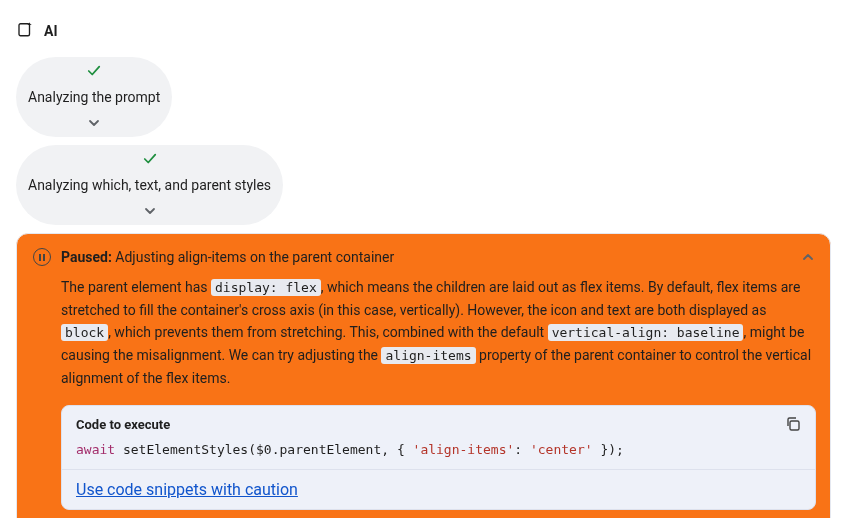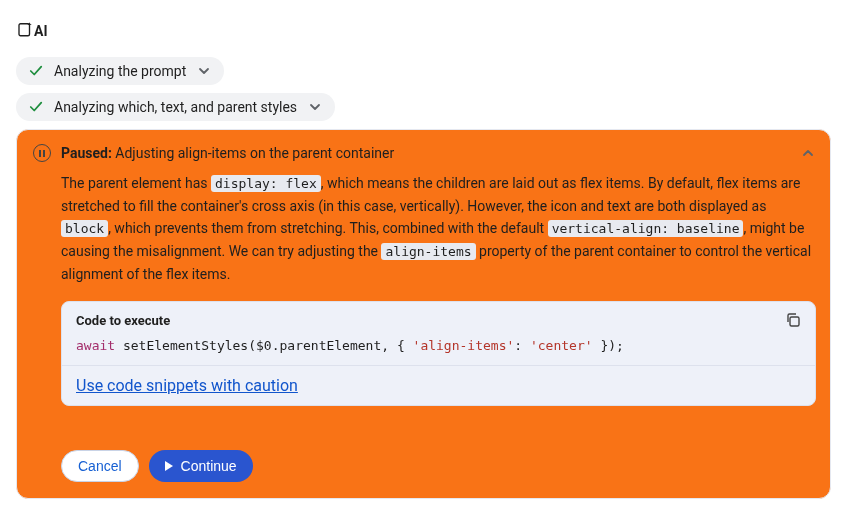--- a/index.html
+++ b/index.html
@@ -8,35 +8,37 @@
     background: #ffffff;
     font-size: 14px;
     color: #1f1f1f;
     width: 847px;
     height: 518px;
     padding: 16px;
   }
   .header {
     display: flex;
     align-items: center;
+    gap: 10px;
     margin-bottom: 12px;
     padding: 4px 0;
   }
   .header-title { font-weight: 700; font-size: 14px; }
   .ai-icon svg { width: 18px; height: 18px; }
   .step-chip {
     display: inline-flex;
     align-items: center;
     gap: 10px;
     background: #f1f2f4;
     border-radius: 999px;
     padding: 6px 12px;
     margin-bottom: 8px;
     font-size: 14px;
     cursor: pointer;
+    flex-direction: column;
   }
   .check-icon {
     width: 16px; height: 16px;
     display: flex; align-items: center; justify-content: center;
   }
   .check-icon svg { width: 14px; height: 14px; }
   .chevron-down-icon, .chevron-up-icon {
     width: 16px; height: 16px;
     display: flex; align-items: center; justify-content: center;
     color: #5f6368;

